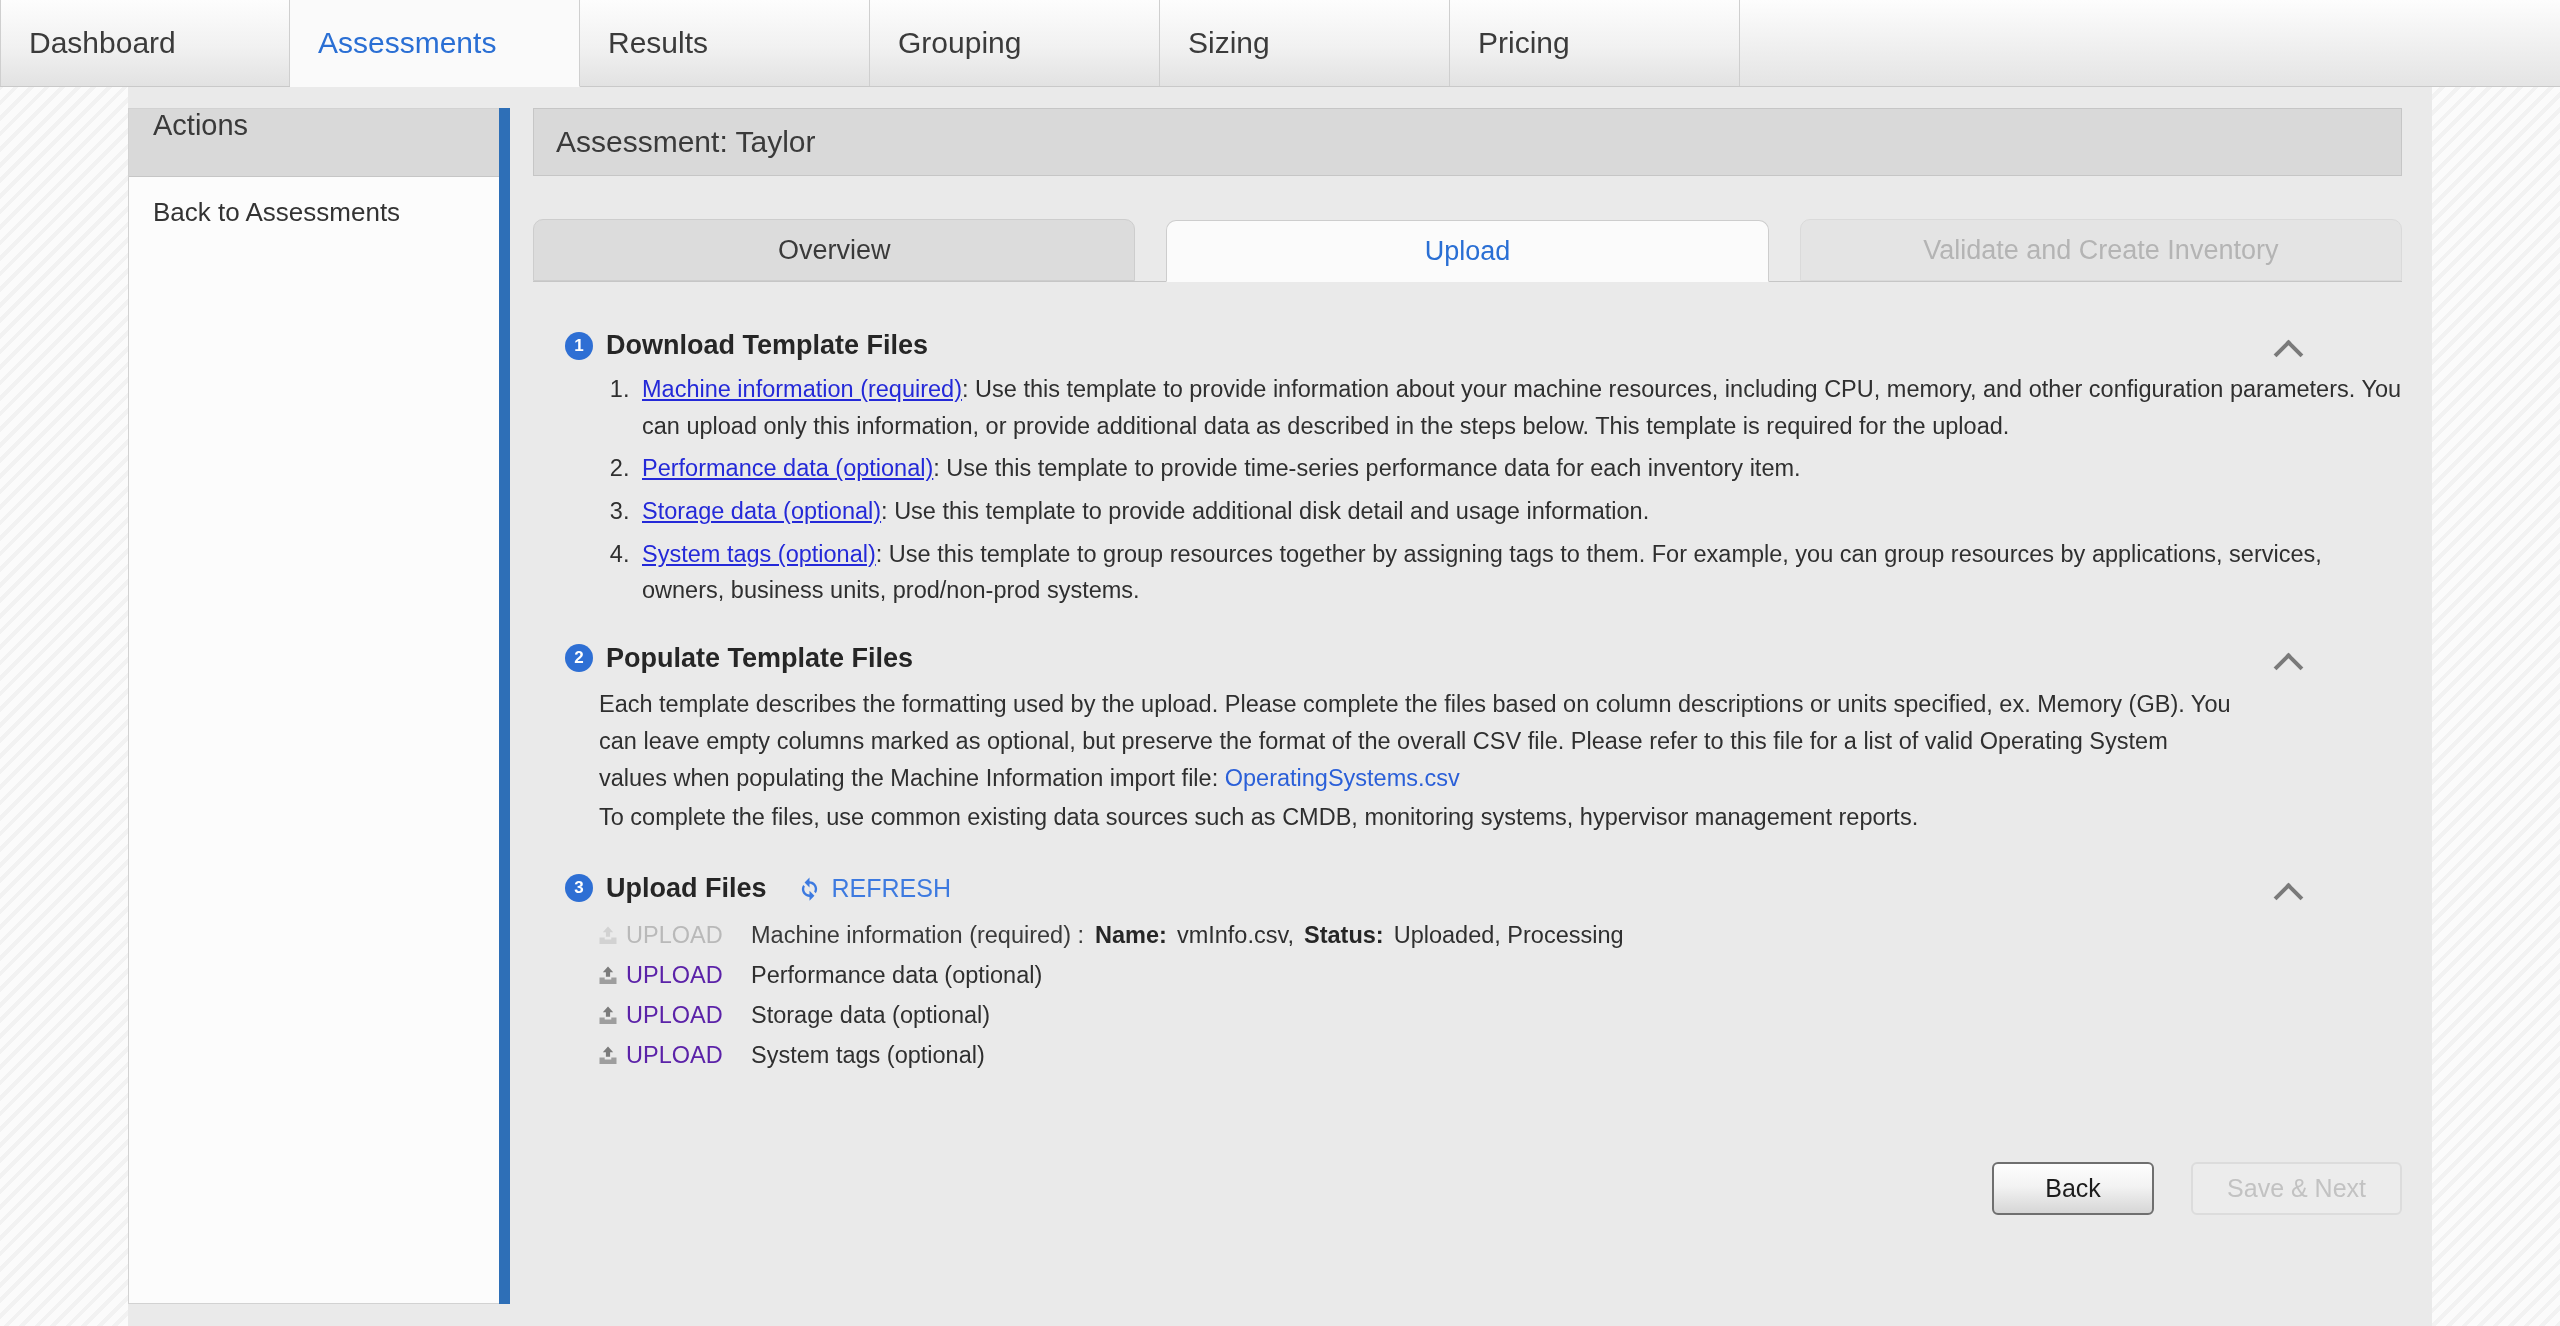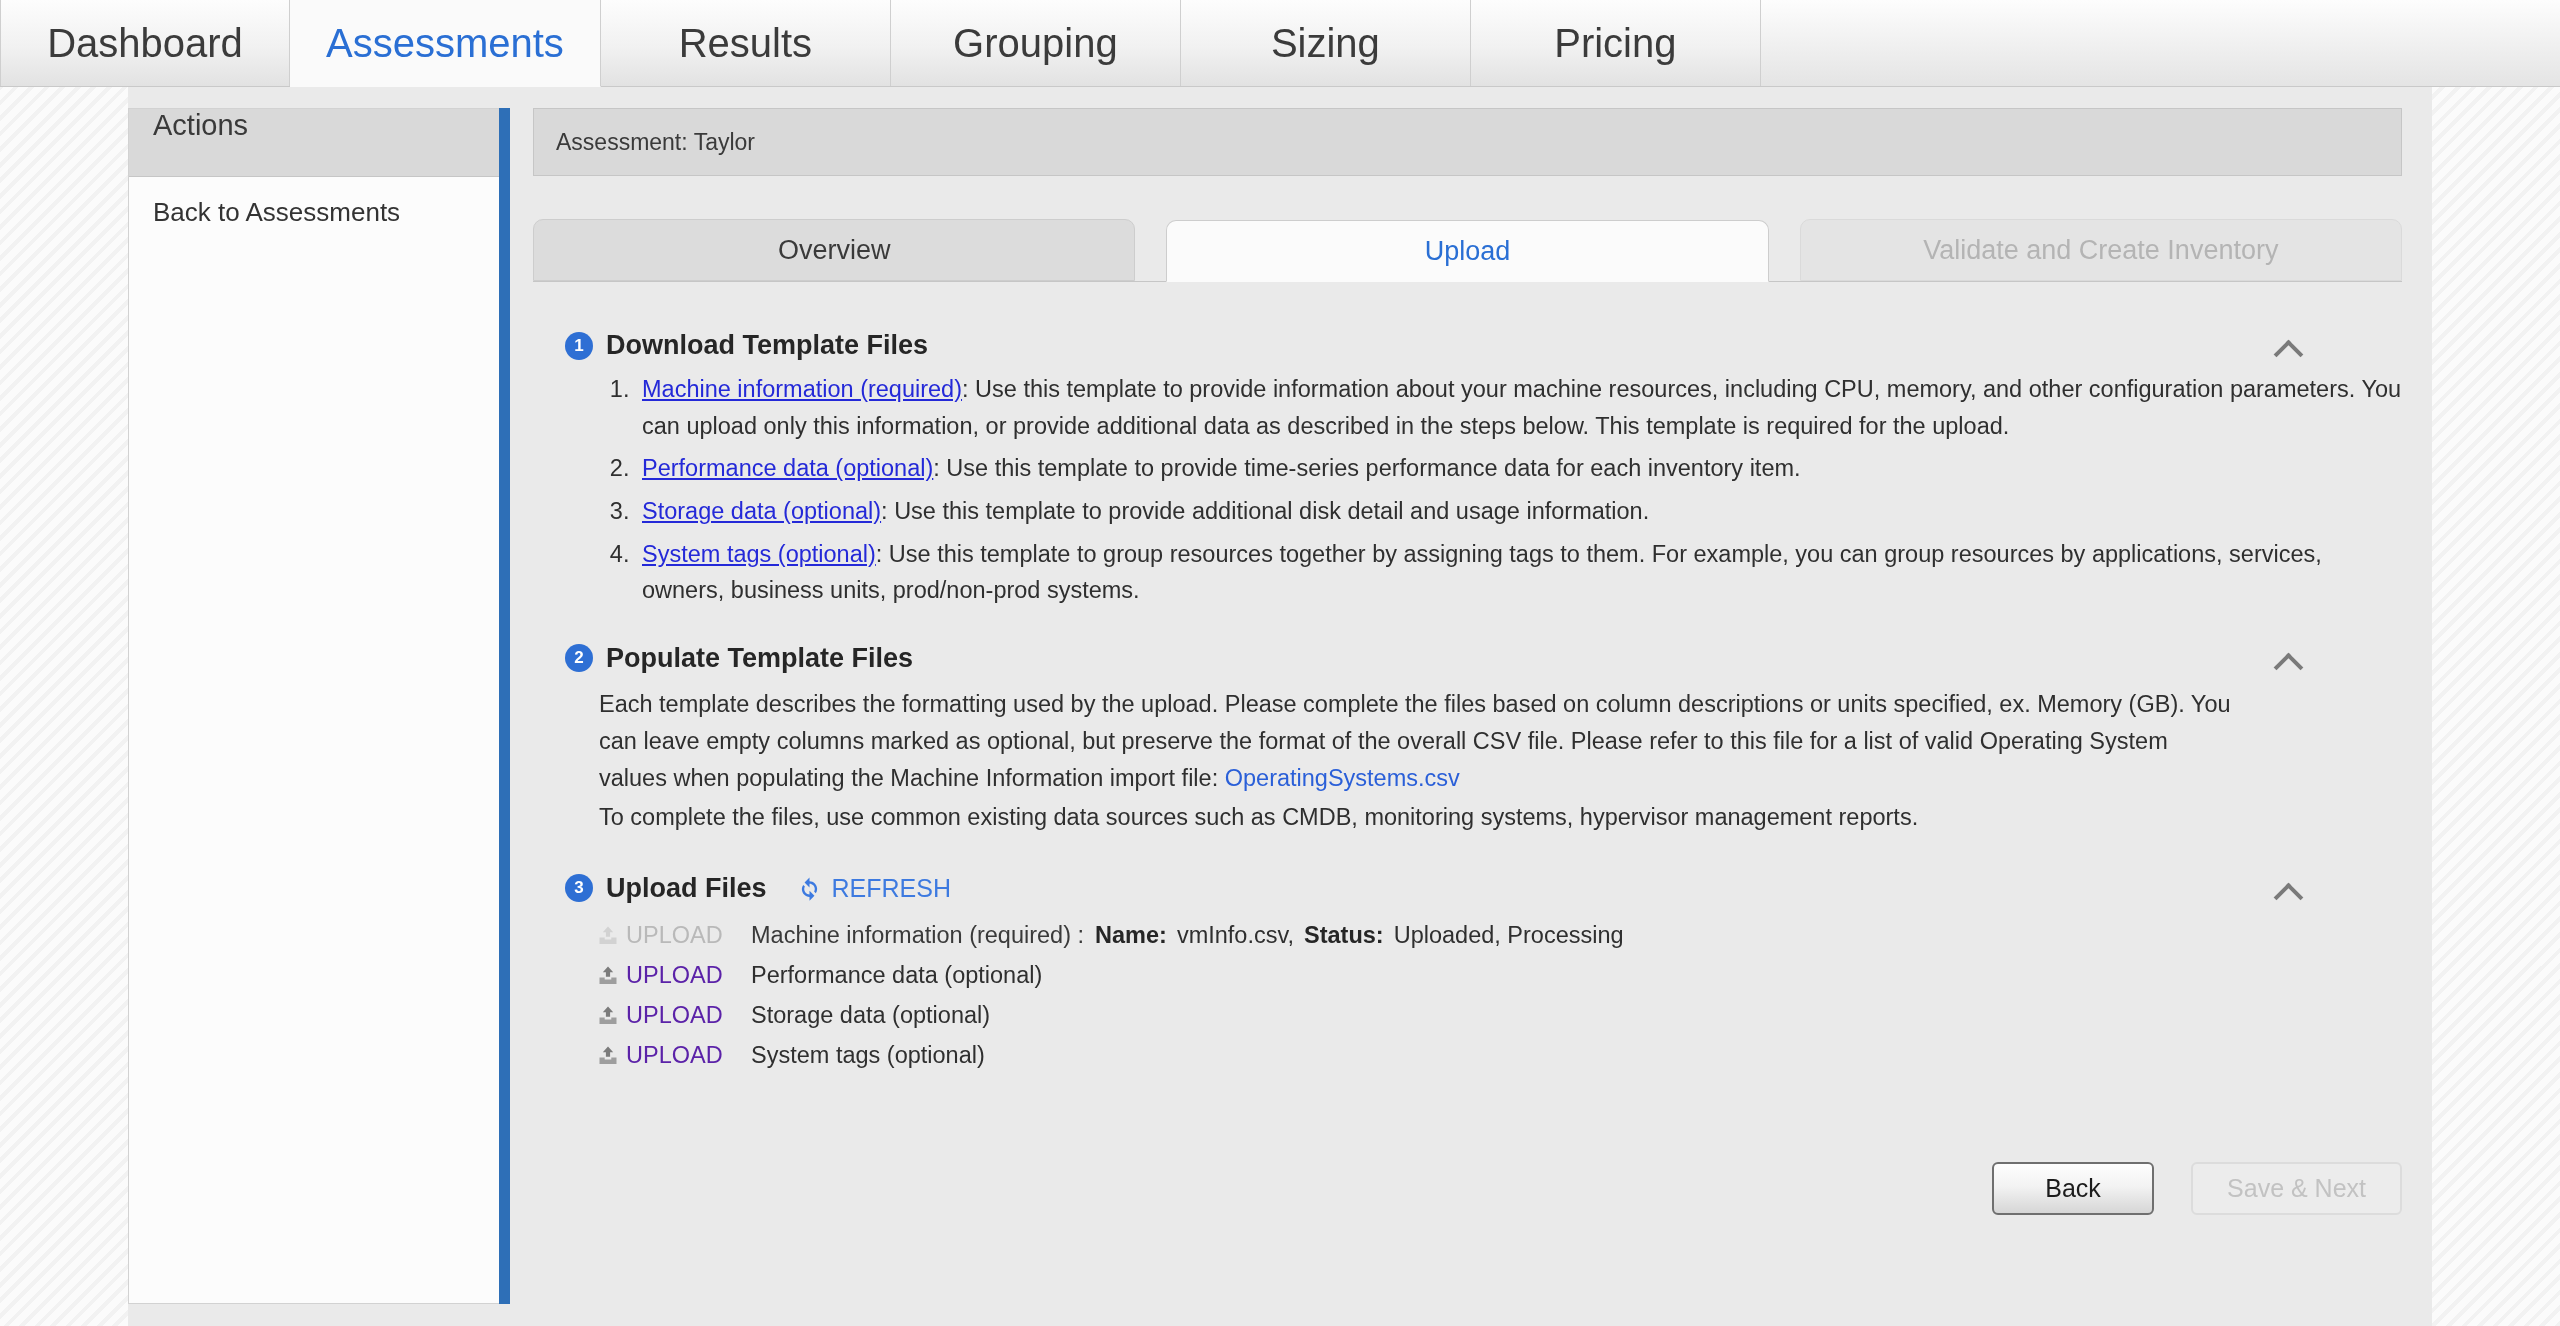--- a/index.html
+++ b/index.html
@@ -28,25 +28,24 @@
     width: 2560px;
     height: 87px;
     background: linear-gradient(to bottom, #fdfdfd 0%, #f0f0f0 52%, #e4e4e4 100%);
     border-bottom: 1px solid #c9c9c9;
     display: flex;
     align-items: stretch;
     z-index: 5;
   }
   .nav-tab {
     min-width: 290px;
-    padding: 0 36px;
-    display: flex;
-    align-items: center;
-    justify-content: center;
-    font-size: 40px;
+    padding: 0 28px;
+    display: flex;
+    align-items: center;
+    font-size: 30px;
     color: #3b3b3b;
     border-right: 1px solid #cfcfcf;
     background: linear-gradient(to bottom, #fdfdfd 0%, #f1f1f1 55%, #e2e2e2 100%);
     cursor: default;
     user-select: none;
   }
   .nav-tab:first-child { border-left: 1px solid #cfcfcf; }
   .nav-tab.active {
     color: #2a6fd4;
     background: #fafafa;
@@ -112,21 +111,21 @@
     bottom: 22px;
   }
 
   #assessment-title {
     height: 68px;
     background: #d9d9d9;
     border: 1px solid #c6c6c6;
     display: flex;
     align-items: center;
     padding-left: 22px;
-    font-size: 23px;
+    font-size: 30px;
     color: #3a3a3a;
   }
 
   
   #subtabs {
     margin-top: 42px;
     display: flex;
     align-items: flex-end;
     height: 64px;
     border-bottom: 1px solid #c6c6c6;

